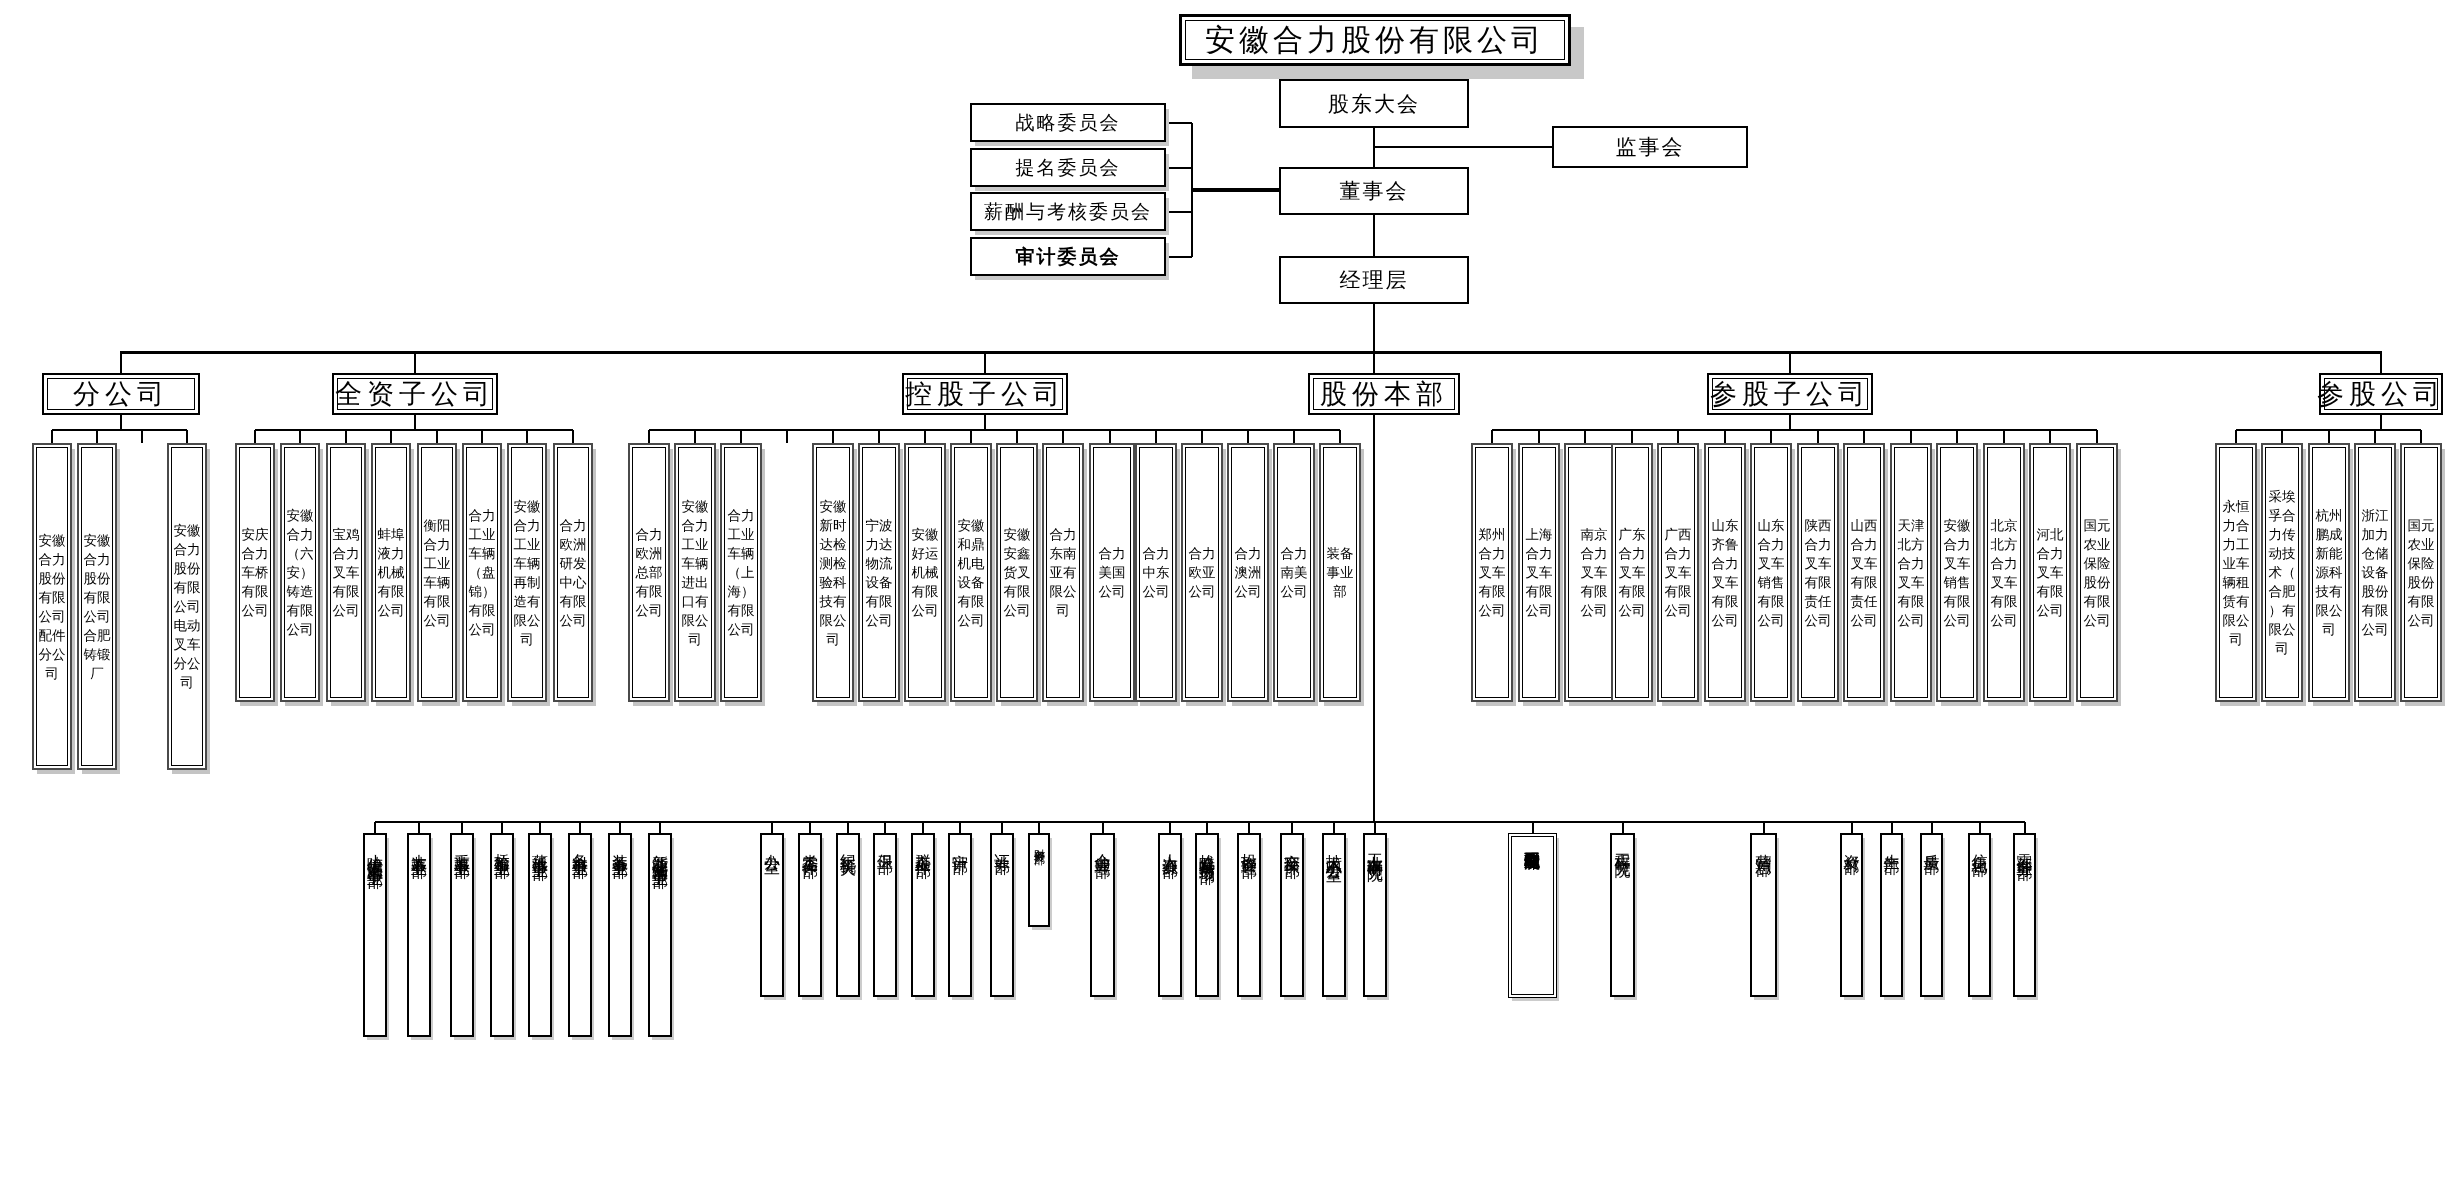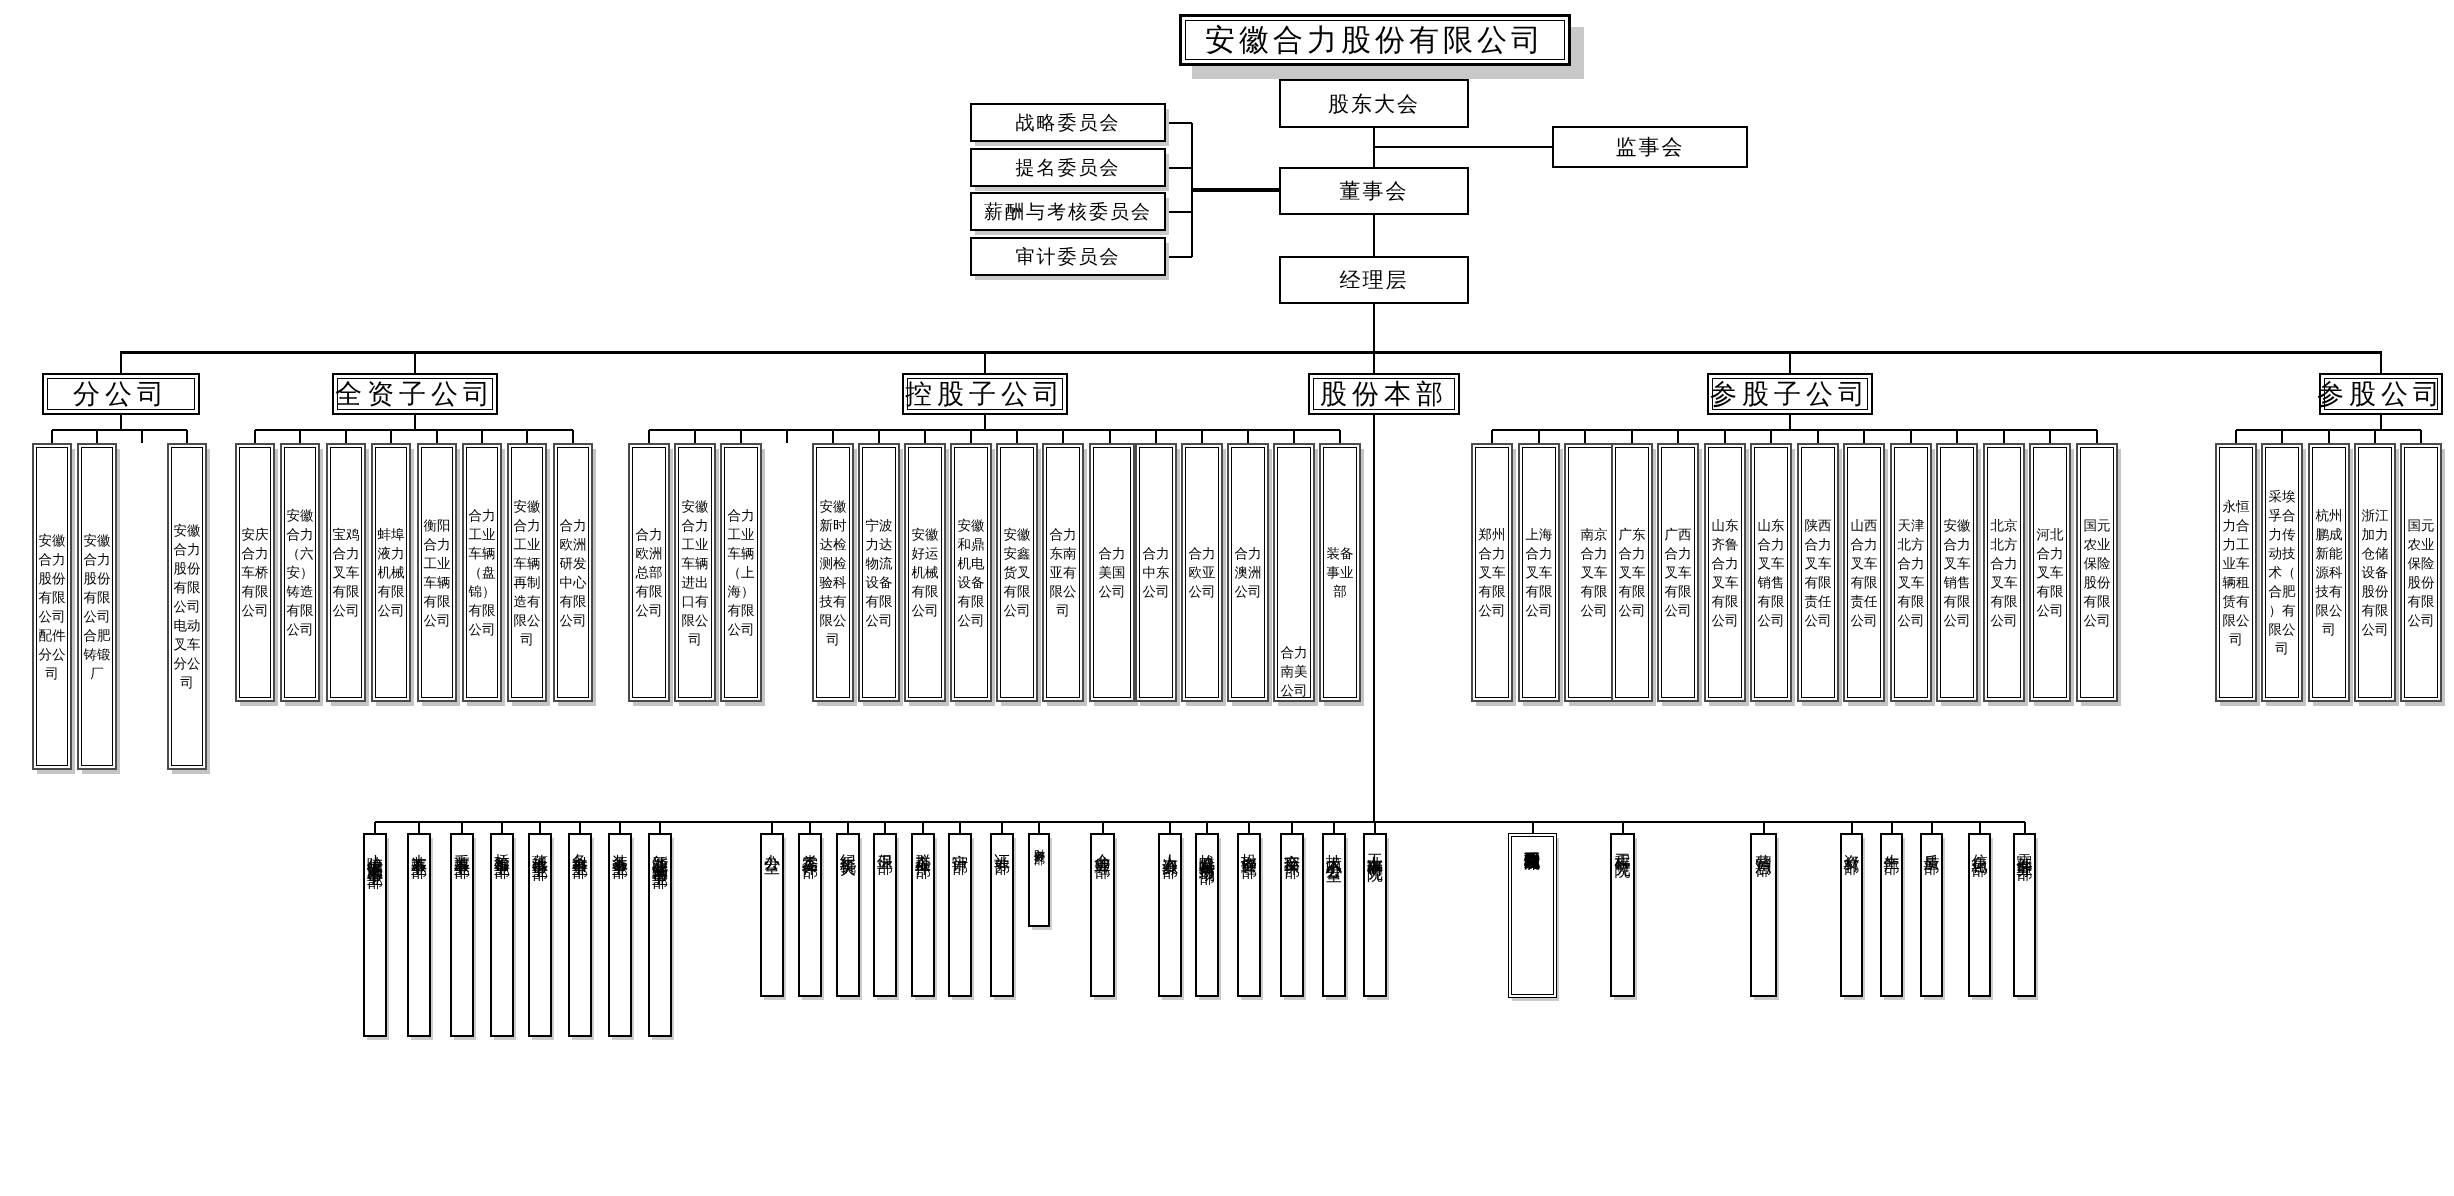--- a/index.html
+++ b/index.html
@@ -84,21 +84,21 @@
     </div>
     <div class="line" style="left: 1166px; top: 167px; width: 26px; height: 2px;"></div>
     <div class="tbox comm" style="left: 970px; top: 148px; width: 196px; height: 39px; align-items: center;">
       <span>提名委员会</span>
     </div>
     <div class="line" style="left: 1166px; top: 211px; width: 26px; height: 2px;"></div>
     <div class="tbox comm" style="left: 970px; top: 192px; width: 196px; height: 39px;">
       <span>薪酬与考核委员会</span>
     </div>
     <div class="line" style="left: 1166px; top: 256px; width: 26px; height: 2px;"></div>
-    <div class="tbox comm" style="left: 970px; top: 237px; width: 196px; height: 39px;">
+    <div class="tbox comm" style="left: 970px; top: 237px; width: 196px; height: 39px; font-weight: bold;">
       <span>审计委员会</span>
     </div>
     <div class="line" style="left: 1191px; top: 123px; width: 2px; height: 134px;"></div>
     <div class="line" style="left: 1192px; top: 188px; width: 87px; height: 4px;"></div>
     <div class="line" style="left: 1373px; top: 128px; width: 2px; height: 39px;"></div>
     <div class="line" style="left: 1373px; top: 215px; width: 2px; height: 41px;"></div>
     <div class="line" style="left: 1373px; top: 304px; width: 2px; height: 47px;"></div>
     <div class="line" style="left: 1374px; top: 146px; width: 178px; height: 2px;"></div>
     <div class="line" style="left: 121px; top: 351px; width: 2260px; height: 3px;"></div>
     <div class="line" style="left: 1373px; top: 415px; width: 2px; height: 407px;"></div>
@@ -212,21 +212,21 @@
     </div>
     <div class="line" style="left: 1201px; top: 430px; width: 2px; height: 13px;"></div>
     <div class="cbox" style="left: 1181px; top: 443px; width: 42px; height: 259px;">
       <span>合力欧亚公司</span>
     </div>
     <div class="line" style="left: 1247px; top: 430px; width: 2px; height: 13px;"></div>
     <div class="cbox" style="left: 1227px; top: 443px; width: 42px; height: 259px;">
       <span>合力澳洲公司</span>
     </div>
     <div class="line" style="left: 1293px; top: 430px; width: 2px; height: 13px;"></div>
-    <div class="cbox" style="left: 1273px; top: 443px; width: 42px; height: 259px; align-items: flex-end;">
+    <div class="cbox" style="left: 1273px; top: 443px; width: 42px; height: 259px;">
       <span>合力南美公司</span>
     </div>
     <div class="line" style="left: 1339px; top: 430px; width: 2px; height: 13px;"></div>
     <div class="cbox" style="left: 1319px; top: 443px; width: 42px; height: 259px;">
       <span>装备事业部</span>
     </div>
     <div class="hdr" style="left: 902px; top: 373px; width: 166px; height: 42px;">
       <span>控股子公司</span>
     </div>
     <div class="line" style="left: 1373px; top: 351px; width: 2px; height: 22px;"></div>

